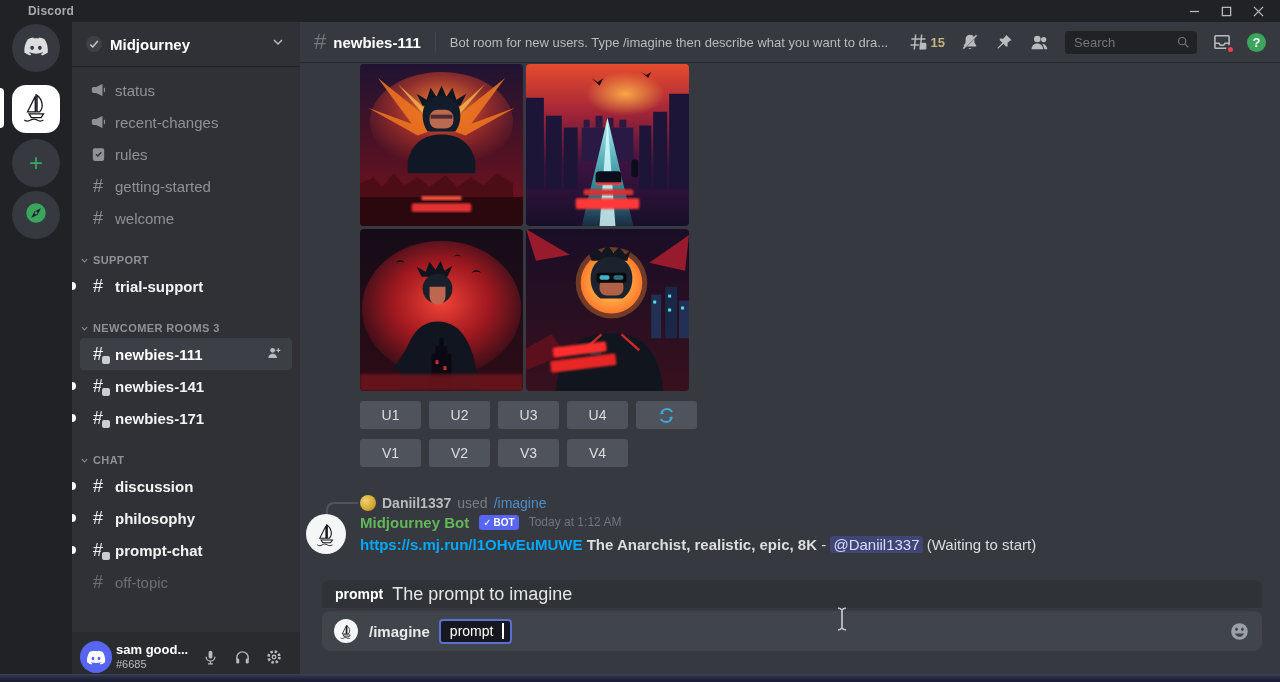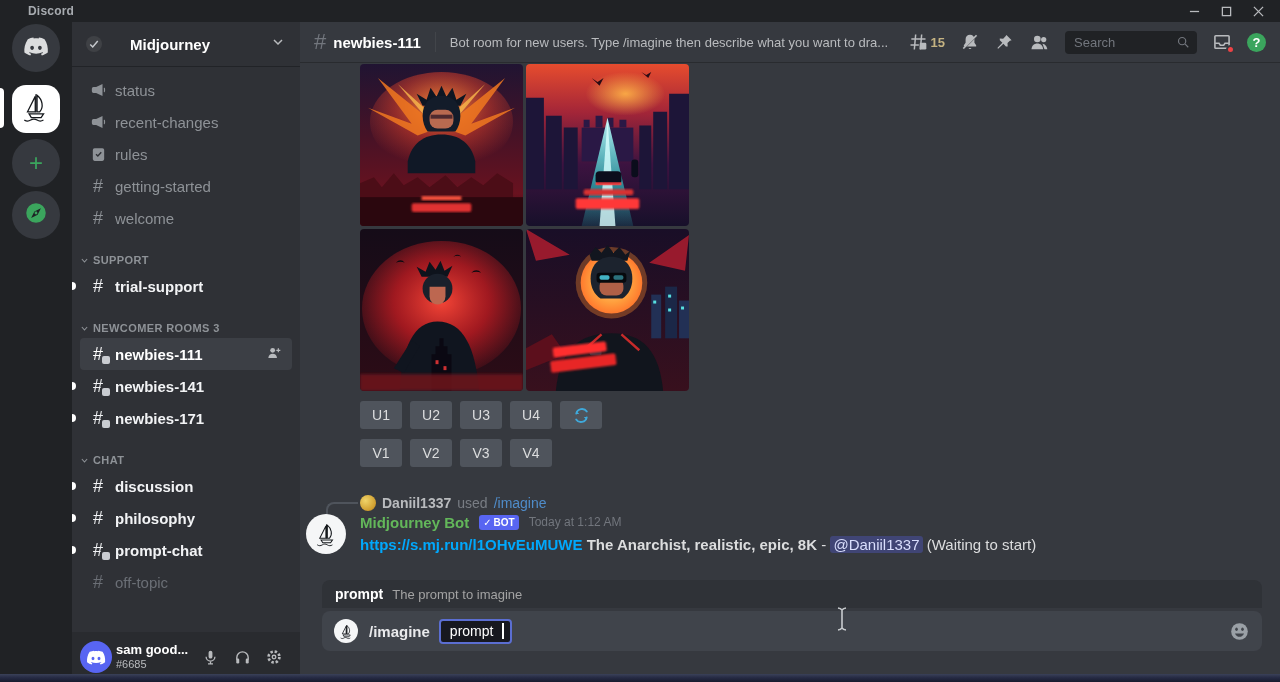--- a/index.html
+++ b/index.html
@@ -20,21 +20,21 @@
   #home-btn{top:2px;background:#36393f;}
   #server-pill{position:absolute;left:0;top:66px;width:4px;height:40px;background:#fff;border-radius:0 4px 4px 0;}
   #mj-server{top:63px;background:#fff;border-radius:14px;}
   #add-server{top:117px;background:#36393f;color:#3ba55d;font-size:24px;font-weight:400;}
   #explore-btn{top:169px;background:#36393f;}
 
   
   #sidebar{position:absolute;left:72px;top:22px;width:228px;height:660px;background:#2f3136;z-index:4;
     display:flex;flex-direction:column;}
   #server-header{height:44px;flex:0 0 44px;display:flex;align-items:center;padding:0 14px;
-    box-shadow:0 1px 0 rgba(0,0,0,.28);cursor:pointer;gap:20px;}
+    box-shadow:0 1px 0 rgba(0,0,0,.28);cursor:pointer;}
   #server-header .vbadge{width:16px;height:16px;border-radius:50%;background:rgba(255,255,255,.08);
     display:flex;align-items:center;justify-content:center;margin-right:8px;flex:0 0 16px;}
   #server-name{color:#fff;font-size:15px;font-weight:bold;flex:1;}
   #chanlist{flex:1;padding-top:8px;overflow:hidden;position:relative;}
   .cat{height:20px;margin-top:16px;display:flex;align-items:center;padding-left:8px;gap:4px;
     color:#8e9297;font-size:11px;font-weight:bold;letter-spacing:.4px;cursor:pointer;}
   .chan{height:32px;margin:0 8px;padding:0 8px;border-radius:4px;display:flex;align-items:center;gap:7px;
     color:#8e9297;font-size:15px;position:relative;cursor:pointer;}
   .chan.unread{color:#f2f3f5;font-weight:600;}
   .chan.sel{background:#3c3f45;color:#fff;font-weight:600;}
@@ -80,21 +80,21 @@
     display:flex;align-items:center;justify-content:center;}
 
   
   #img-grid{position:absolute;left:60px;top:42px;width:329px;height:327px;display:grid;
     grid-template-columns:163px 163px;grid-template-rows:162px 162px;gap:3px;}
   .qimg{border-radius:4px;overflow:hidden;cursor:pointer;}
   .qimg svg{display:block;width:100%;height:100%;}
 
   .btnrow{position:absolute;left:60px;display:flex;gap:8px;}
   #btnrow1{top:379px;} #btnrow2{top:417px;}
-  .mjbtn{width:42px;height:28px;background:#4f545c;border:none;border-radius:3px;color:#dcddde;font-size:14px;
+  .mjbtn{width:61px;height:28px;background:#4f545c;border:none;border-radius:3px;color:#dcddde;font-size:14px;
     font-weight:500;display:flex;align-items:center;justify-content:center;cursor:pointer;font-family:inherit;}
 
   #reply-spine{position:absolute;left:26px;top:480px;width:32px;height:16px;
     border-left:2px solid #4f545c;border-top:2px solid #4f545c;border-top-left-radius:8px;}
   #reply-row{position:absolute;left:60px;top:472px;height:17px;display:flex;align-items:center;gap:6px;
     font-size:14px;cursor:pointer;}
   #reply-avatar{width:16px;height:16px;border-radius:50%;
     background:radial-gradient(circle at 35% 35%,#f0d469,#cf9d2e 70%,#8a6414);flex:0 0 16px;}
   #reply-user{color:#b9bbbe;font-weight:600;}
   #reply-action{color:#797d84;}
@@ -109,21 +109,21 @@
   #msg-time{color:#72767d;font-size:12px;}
   #msg-content{position:absolute;left:60px;top:512px;width:900px;font-size:15px;color:#dcddde;line-height:1.45;}
   #msg-link{color:#00a8fc;font-weight:bold;cursor:pointer;}
   #msg-prompt{font-weight:bold;}
   #msg-mention{background:rgba(88,101,242,.3);color:#d8ddfc;border-radius:3px;padding:0 3px;font-weight:500;cursor:pointer;}
 
   
   #opt-popup{position:absolute;left:22px;top:558px;width:940px;height:28px;background:#2f3237;
     border-radius:8px 8px 0 0;display:flex;align-items:center;padding:0 13px;gap:9px;}
   #opt-name{color:#fff;font-size:14px;font-weight:bold;}
-  #opt-desc{color:#a3a3a3;font-size:13px;}
+  #opt-desc{color:#e5e5e5;font-size:18px;}
   #composer{position:absolute;left:22px;top:589px;width:940px;height:40px;background:#40444b;border-radius:8px;
     display:flex;align-items:center;padding:0 12px;cursor:text;}
   #comp-avatar{width:24px;height:24px;border-radius:50%;background:#f5f6f7;display:flex;align-items:center;
     justify-content:center;flex:0 0 24px;}
   #comp-cmd{color:#e9eaec;font-size:15px;font-weight:600;margin-left:11px;}
   #opt-pill{margin-left:9px;height:25px;background:#17181f;border:2px solid #5b6ed1;border-radius:4px;
     display:flex;align-items:center;padding:0 6px 0 9px;cursor:text;}
   #opt-pill .pilltxt{color:#fff;font-size:14px;}
   #caret{width:2px;height:16px;background:#fff;margin-left:9px;}
   #emoji-btn{margin-left:auto;cursor:pointer;display:flex;}

